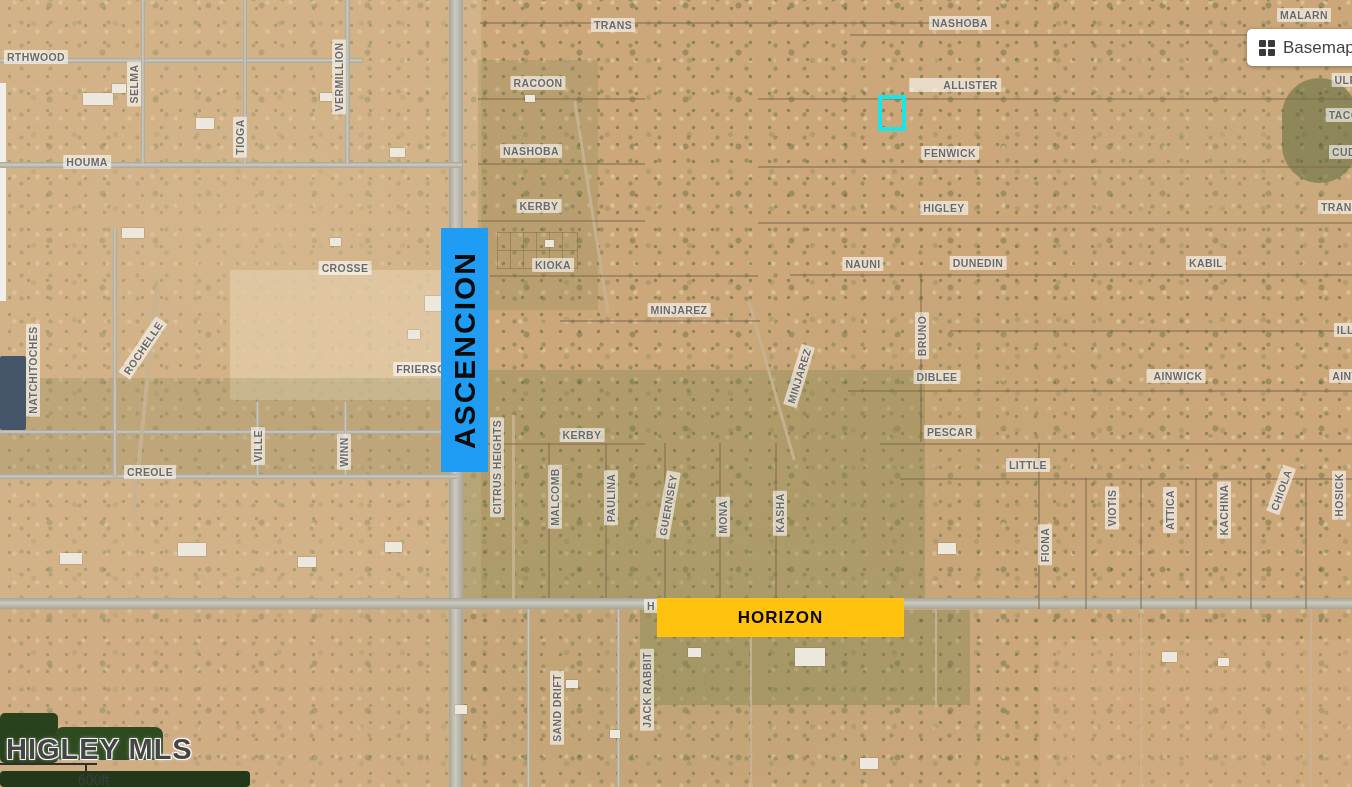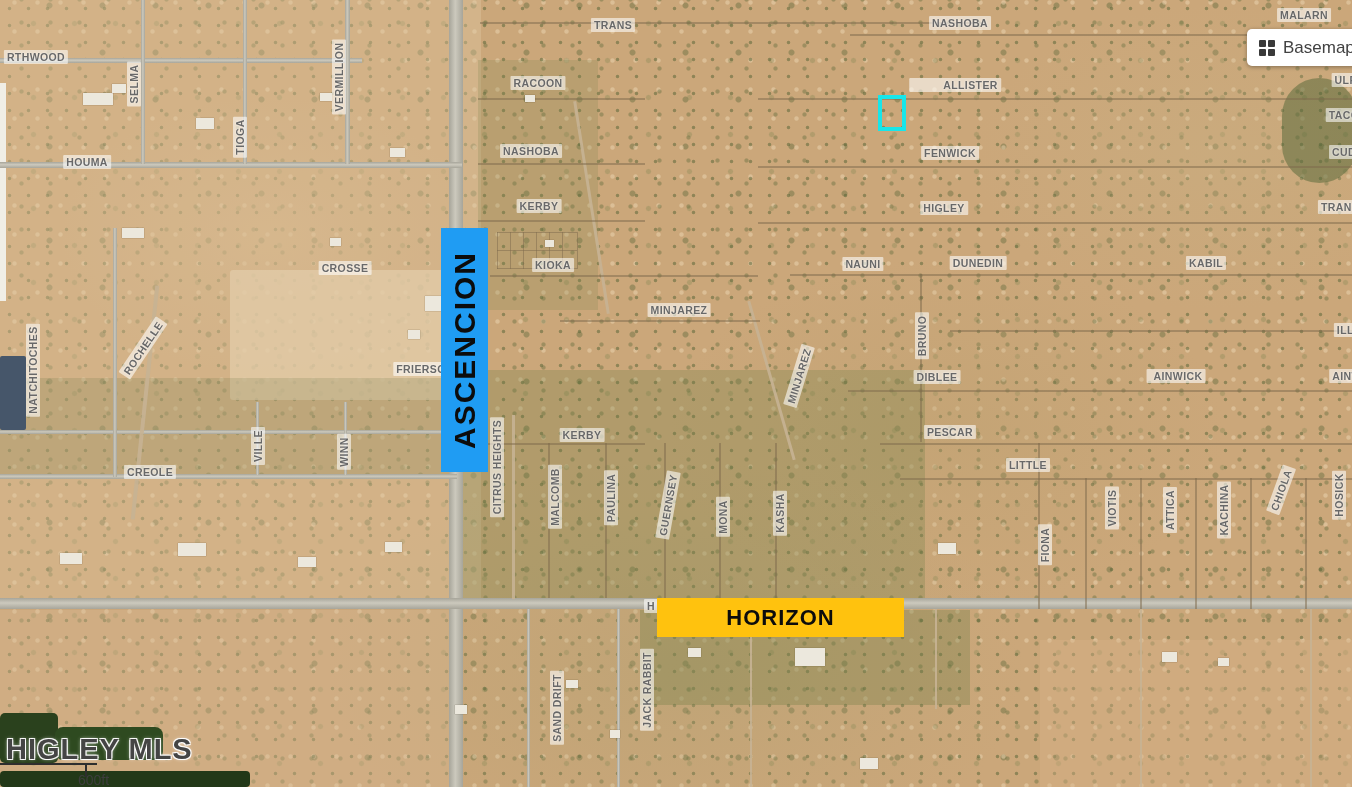--- a/index.html
+++ b/index.html
@@ -27,21 +27,21 @@
   .road.pv{background:linear-gradient(90deg,#a7a59a,#ccc9bd 45%,#a7a59a);}
   .road.dv,.road.dh{background:#c6b293;opacity:.9;}
   .road.lot{background:rgba(125,105,75,.5);}
   .slabel{position:absolute;white-space:nowrap;font-size:10.5px;font-weight:700;
     letter-spacing:.4px;color:#686868;background:rgba(255,255,255,.58);
     padding:0 3px;line-height:14px;border-radius:1px;
     text-shadow:0 0 2px rgba(255,255,255,.9);}
   .overlay-box{position:absolute;display:flex;align-items:center;justify-content:center;}
   .overlay-box .txt{font-weight:800;color:#0c0c0c;}
   .asc .txt{transform:rotate(-90deg);font-size:30px;letter-spacing:2px;}
-  .hrz .txt{font-size:22px;letter-spacing:1px;}
+  .hrz .txt{font-size:17px;letter-spacing:1px;}
   .highlight-rect{position:absolute;background:transparent;}
   .basemap-btn{position:absolute;left:1247px;top:29px;width:120px;height:37px;
     background:#fff;border:none;border-radius:5px;display:flex;align-items:center;
     gap:8px;padding:0 12px;box-shadow:0 1px 4px rgba(0,0,0,.35);cursor:pointer;}
   .grid-icon{display:grid;grid-template-columns:7px 7px;grid-template-rows:7px 7px;gap:2px;}
   .grid-icon span{background:#3a3a3a;border-radius:1px;}
   .basemap-label{font-size:17px;color:#424242;white-space:nowrap;}
   .watermark{position:absolute;left:6px;top:733px;font-size:29px;font-weight:600;
     letter-spacing:1px;color:#454545;
     text-shadow:-1px -1px 0 rgba(255,255,255,.9),1px -1px 0 rgba(255,255,255,.9),

